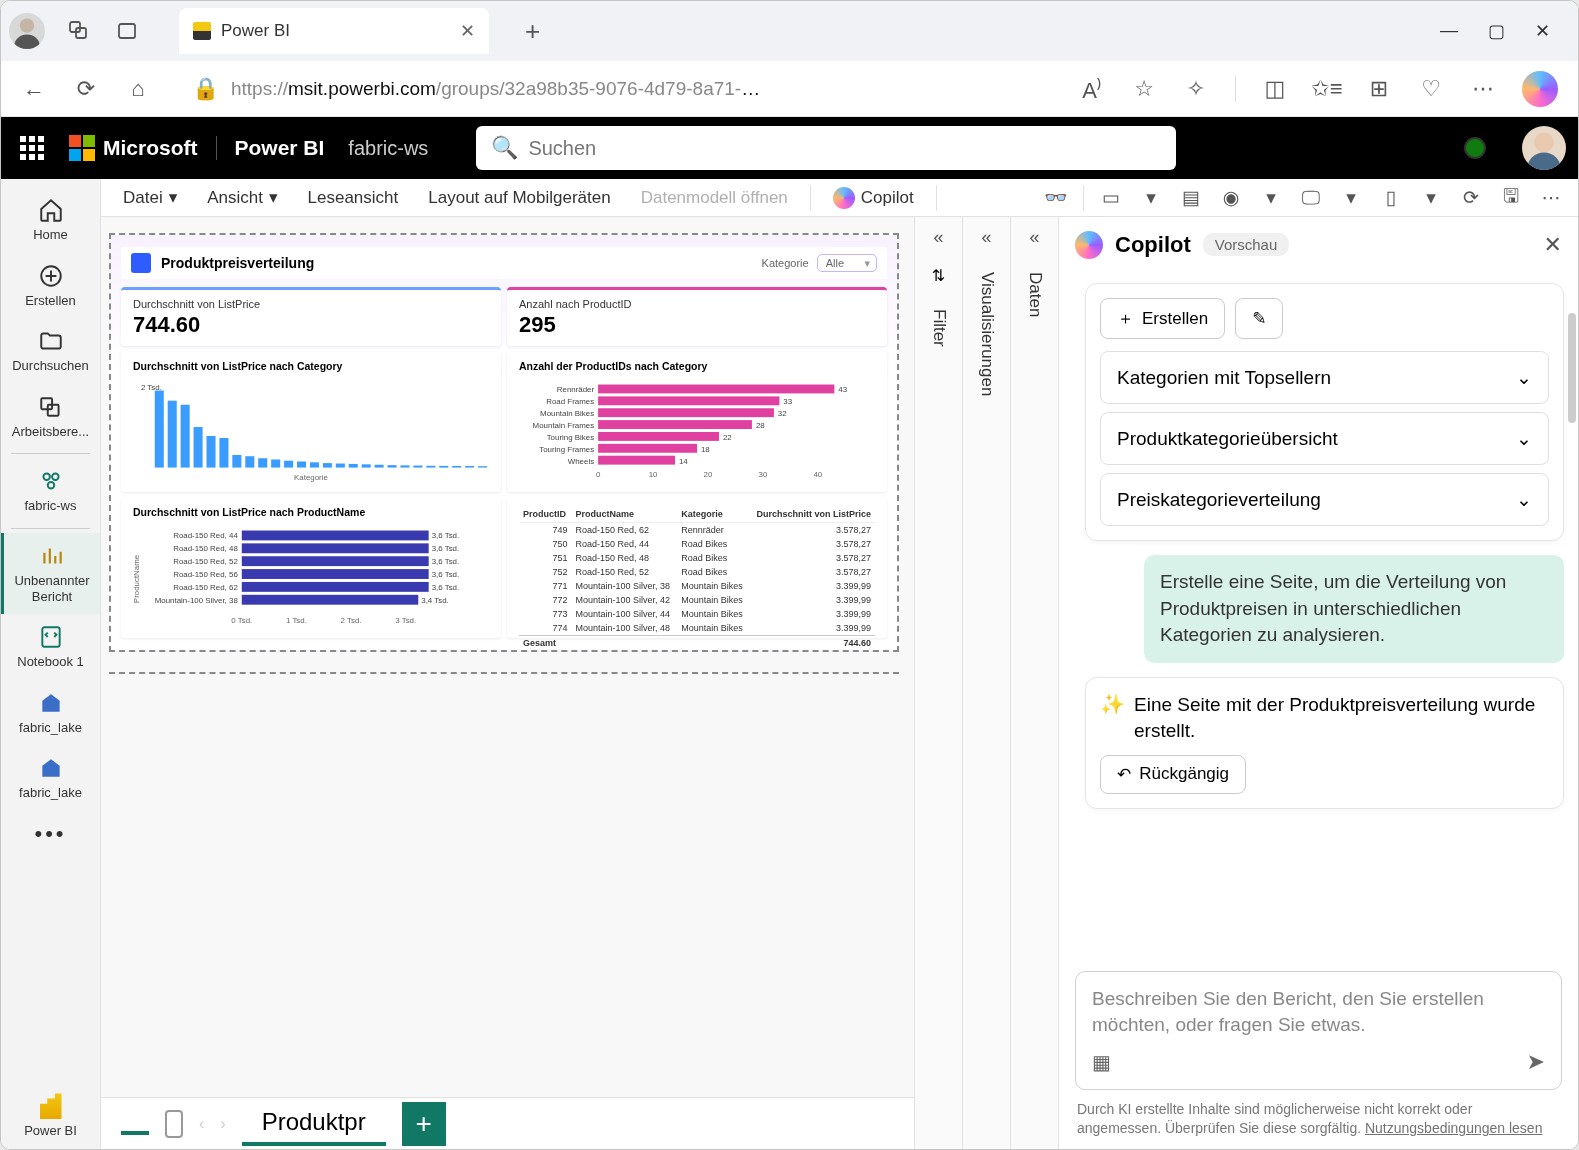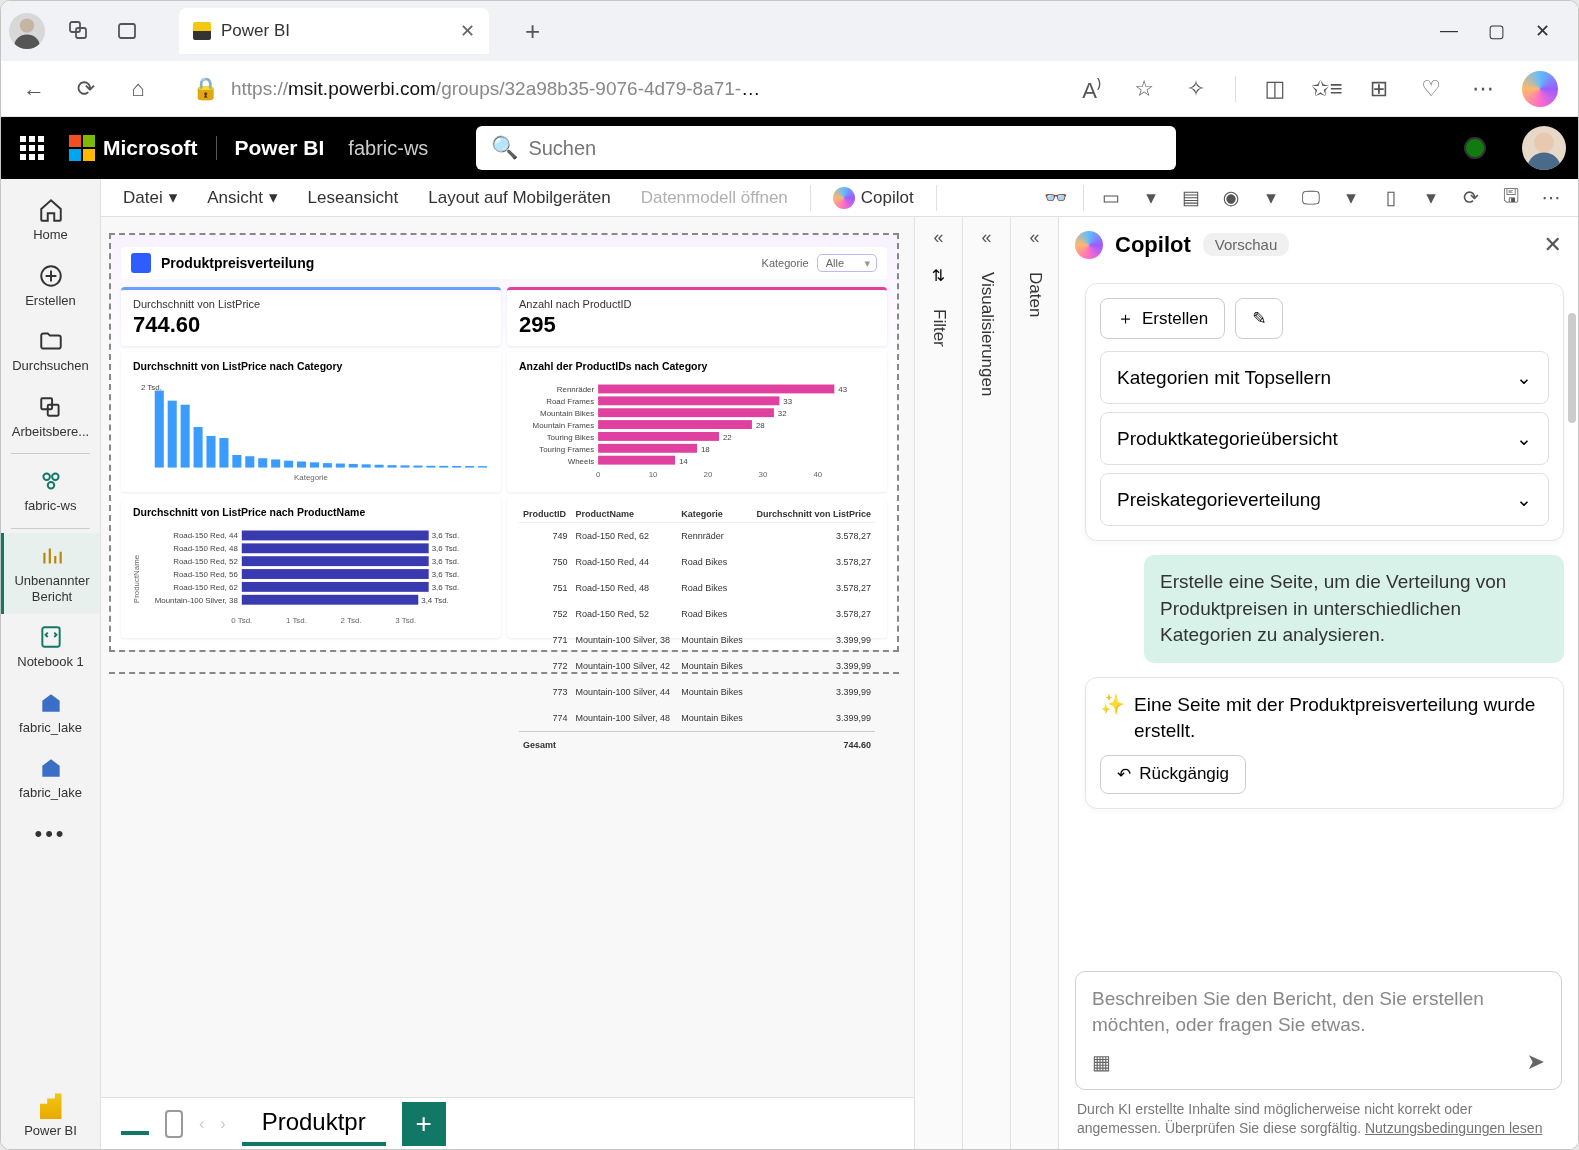--- a/index.html
+++ b/index.html
@@ -85,21 +85,21 @@
 .axis-label { font-size: 8px; fill: #666; text-anchor: middle; }
 .bar-blue { fill: #3b9cff; }
 .bar-pink { fill: #e040a0; }
 .bar-indigo { fill: #3a3ab0; }
 .val-label { font-size: 8px; fill: #444; }
 
 .table-card { height: 140px; font-size: 9px; }
 .tbl { width: 100%; border-collapse: collapse; }
 .tbl th { text-align: left; font-weight: 600; padding: 3px 4px; border-bottom: 1px solid #eee; color: #333; font-size: 9px; }
 .tbl th.num, .tbl td.num { text-align: right; }
-.tbl td { padding: 8px 4px; color: #333; }
+.tbl td { padding: 2px 4px; color: #333; }
 .tbl tr.total td { font-weight: 700; border-top: 1px solid #ccc; }
 
 .page-tabs { height: 52px; background: #fff; border-top: 1px solid #e1e1e1; display: flex; align-items: center; padding: 0 20px; gap: 16px; }
 .view-toggle { width: 28px; height: 22px; border-bottom: 4px solid #117865; }
 .mobile-toggle { width: 18px; height: 28px; border: 2px solid #999; border-radius: 4px; }
 .nav-arr { color: #ccc; font-size: 16px; }
 .ptab { height: 44px; padding: 0 20px; display: flex; align-items: center; font-size: 24px; border-bottom: 4px solid #117865; font-weight: 500; }
 .add-page { width: 44px; height: 44px; background: #117865; color: #fff; font-size: 28px; display: flex; align-items: center; justify-content: center; }
 
 

